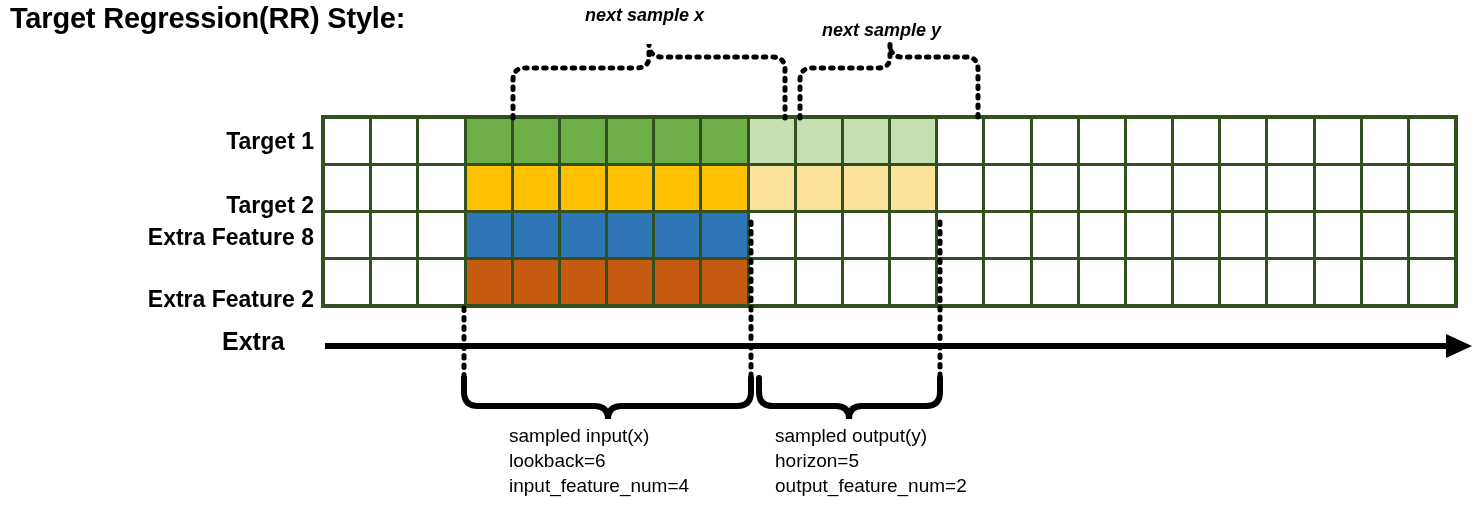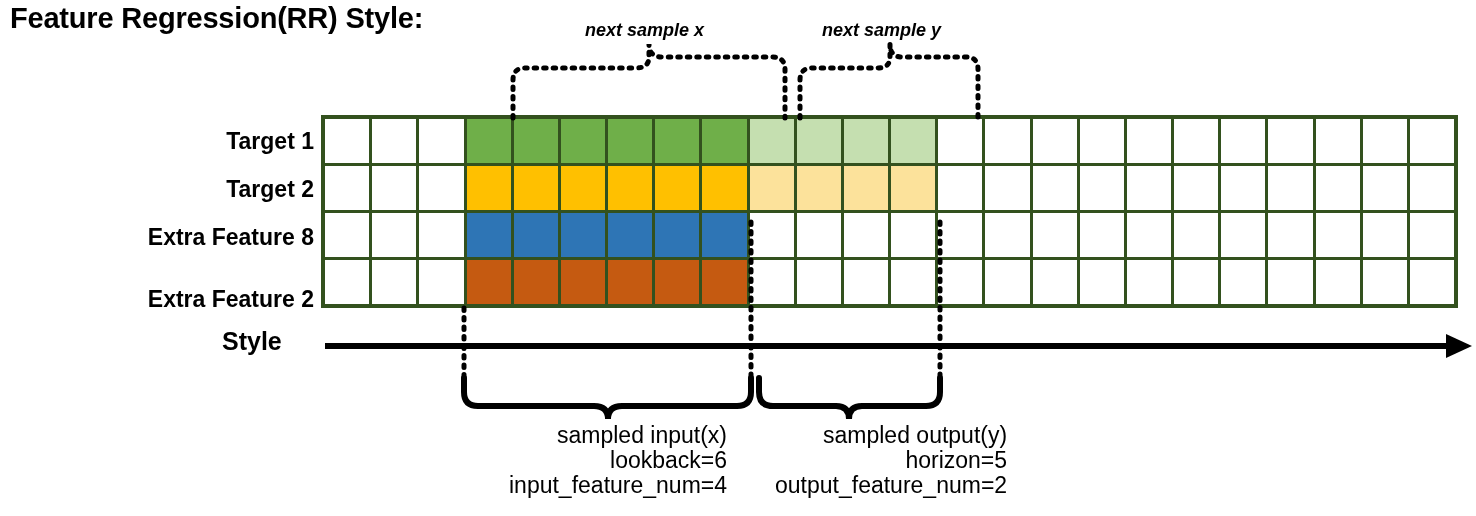--- a/index.html
+++ b/index.html
@@ -5,21 +5,21 @@
   html,body{margin:0;padding:0;background:#fff;}
   body{width:1476px;height:516px;position:relative;
        font-family:"Liberation Sans",sans-serif;color:#000;overflow:hidden;}
 
   #title{position:absolute;left:10px;top:2px;font-size:29px;font-weight:700;
          letter-spacing:-0.2px;white-space:nowrap;}
 
   
   .cap{position:absolute;font-size:18px;font-style:italic;font-weight:600;
        white-space:nowrap;}
-  #cap-x{left:585px;top:20px;text-align:center;}
+  #cap-x{left:585px;top:5px;text-align:center;}
   #cap-y{left:822px;top:20px;}
 
   
   #overlay{position:absolute;left:0;top:0;width:1476px;height:516px;
            pointer-events:none;}
 
   
   .rowlab{position:absolute;right:1162px;font-size:23px;font-weight:700;
           white-space:nowrap;text-align:center;}
 
@@ -29,34 +29,34 @@
         grid-template-columns:repeat(24,1fr);
         grid-template-rows:repeat(4,1fr);
         gap:3px;padding:4px;box-sizing:border-box;}
   .cell{background:#ffffff;}
 
   
   #timelab{position:absolute;left:222px;top:327px;font-size:25px;
            font-weight:700;}
 
   
-  .note{position:absolute;font-size:23px;line-height:25px;white-space:pre;text-align:right;}
+  .note{position:absolute;font-size:19px;line-height:25px;white-space:pre;}
   #note-x{left:509px;top:423px;}
   #note-y{left:775px;top:423px;}
 </style>
 </head>
 <body>
 
-<div id="title">Feature Regression(RR) Style:</div>
+<div id="title">Target Regression(RR) Style:</div>
 
 <div class="cap" id="cap-x">next sample x</div>
 <div class="cap" id="cap-y">next sample y</div>
 
 <div class="rowlab" id="rl0" style="top:128px">Target 1</div>
-<div class="rowlab" id="rl1" style="top:176px">Target 2</div>
+<div class="rowlab" id="rl1" style="top:192px">Target 2</div>
 <div class="rowlab" id="rl2" style="top:224px">Extra Feature 8</div>
 <div class="rowlab" id="rl3" style="top:286px">Extra Feature 2</div>
 
 <div id="grid" style="background: rgb(51, 81, 30);">
     <div class="cell" style="background: rgb(255, 255, 255);"></div>
     <div class="cell" style="background: rgb(255, 255, 255);"></div>
     <div class="cell" style="background: rgb(255, 255, 255);"></div>
     <div class="cell" style="background: rgb(111, 175, 73);"></div>
     <div class="cell" style="background: rgb(111, 175, 73);"></div>
     <div class="cell" style="background: rgb(111, 175, 73);"></div>
@@ -145,21 +145,21 @@
     <div class="cell" style="background: rgb(255, 255, 255);"></div>
     <div class="cell" style="background: rgb(255, 255, 255);"></div>
     <div class="cell" style="background: rgb(255, 255, 255);"></div>
     <div class="cell" style="background: rgb(255, 255, 255);"></div>
     <div class="cell" style="background: rgb(255, 255, 255);"></div>
     <div class="cell" style="background: rgb(255, 255, 255);"></div>
     <div class="cell" style="background: rgb(255, 255, 255);"></div>
     <div class="cell" style="background: rgb(255, 255, 255);"></div>
   </div>
 
-<div id="timelab">Style</div>
+<div id="timelab">Extra</div>
 
 <div class="note" id="note-x">sampled input(x)
 lookback=6
 input_feature_num=4</div>
 <div class="note" id="note-y">sampled output(y)
 horizon=5
 output_feature_num=2</div>
 
 <svg id="overlay" viewBox="0 0 1476 516">
 

